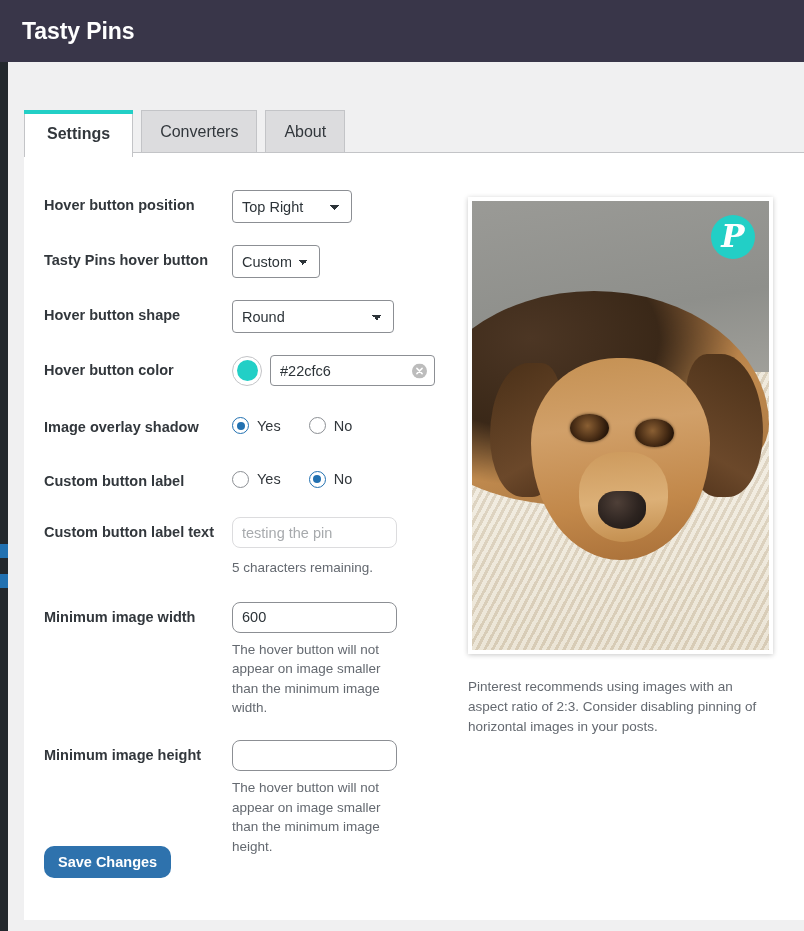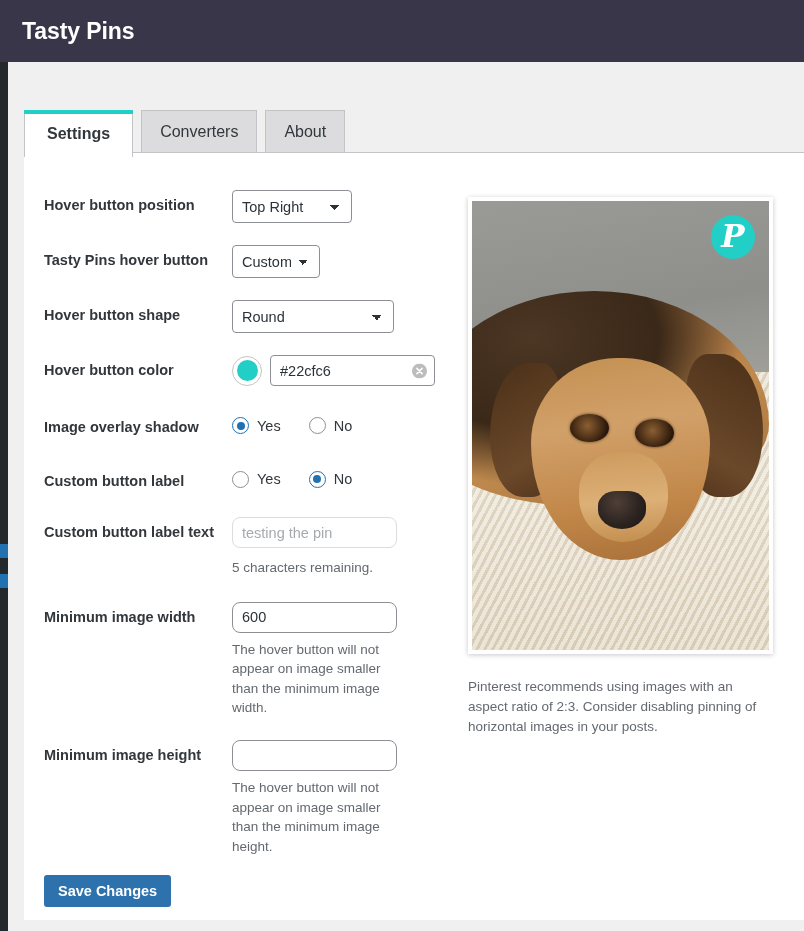--- a/index.html
+++ b/index.html
@@ -250,28 +250,28 @@
     font-size: 13.5px;
     color: #646970;
     line-height: 1.45;
     margin-top: 7px;
     max-width: 170px;
   }
   #chars-remaining { margin-top: 10px; max-width: 220px; }
 
   #save-changes-button {
     position: absolute;
-    left: 44px; top: 875px;
+    left: 44px; top: 846px;
     background: #2e72ad;
     color: #ffffff;
     font-family: "Liberation Sans", sans-serif;
     font-size: 14.5px;
     font-weight: bold;
     border: none;
-    border-radius: 3px;
+    border-radius: 10px;
     padding: 8px 14px;
     cursor: pointer;
     z-index: 4;
   }
 
   
   #preview-panel {
     position: absolute;
     left: 468px; top: 197px;
     width: 305px;

